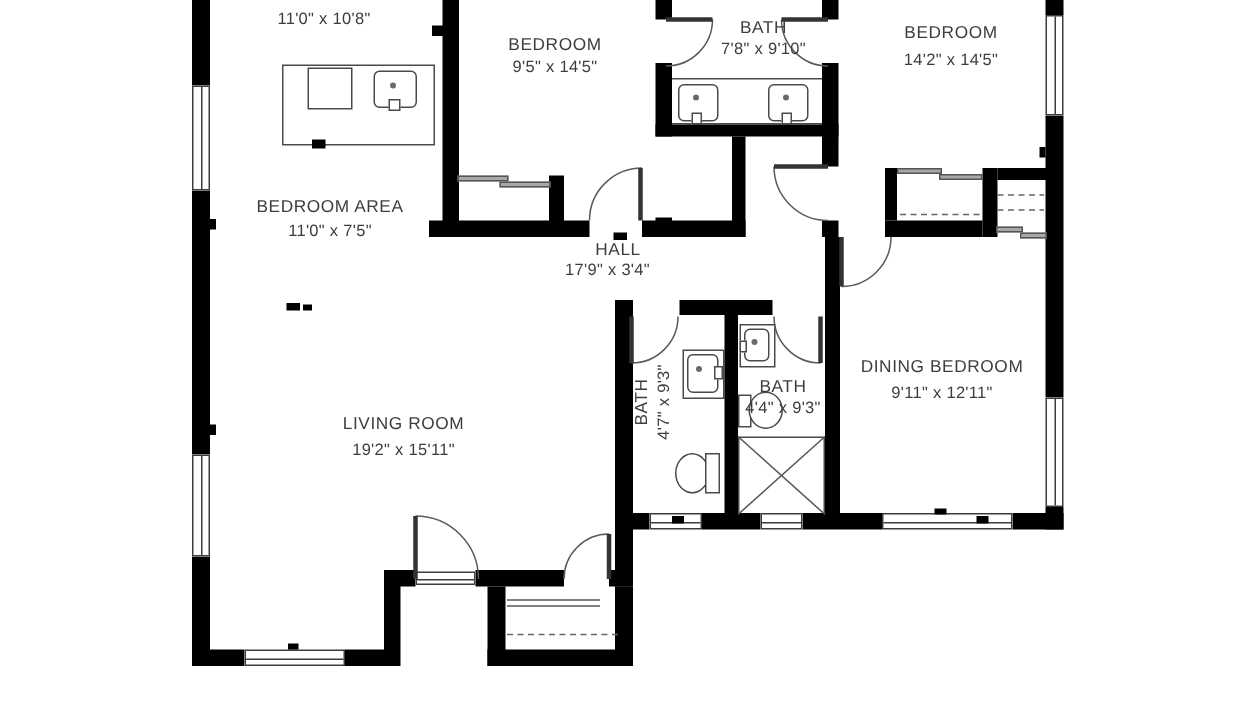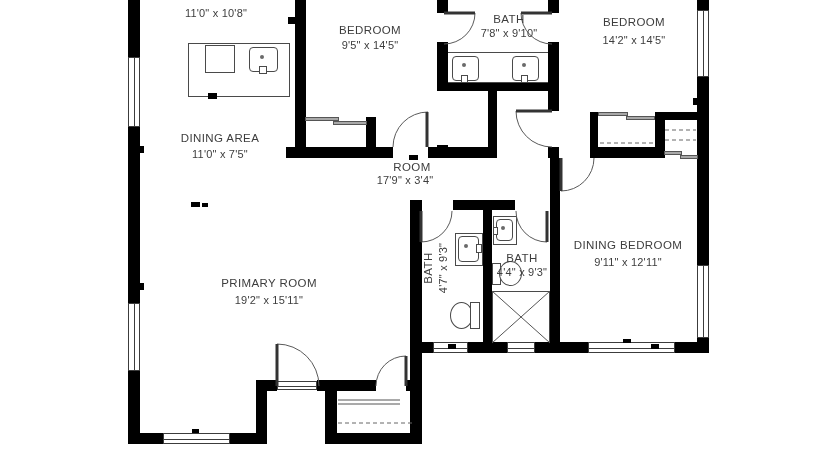--- a/index.html
+++ b/index.html
@@ -31,27 +31,27 @@
 
   <div class="label" style="left:370px;top:30px">BEDROOM</div>
   <div class="label dims" style="left:370px;top:45px">9'5" x 14'5"</div>
 
   <div class="label" style="left:509px;top:19px">BATH</div>
   <div class="label dims" style="left:509px;top:33px">7'8" x 9'10"</div>
 
   <div class="label" style="left:634px;top:22px">BEDROOM</div>
   <div class="label dims" style="left:634px;top:40px">14'2" x 14'5"</div>
 
-  <div class="label" style="left:220px;top:138px">DINING AREA</div>
+  <div class="label" style="left:220px;top:138px">BEDROOM AREA</div>
   <div class="label dims" style="left:220px;top:154px">11'0" x 7'5"</div>
 
-  <div class="label" style="left:412px;top:167px">ROOM</div>
+  <div class="label" style="left:412px;top:167px">HALL</div>
   <div class="label dims" style="left:405px;top:180px">17'9" x 3'4"</div>
 
-  <div class="label" style="left:269px;top:283px">PRIMARY ROOM</div>
+  <div class="label" style="left:269px;top:283px">LIVING ROOM</div>
   <div class="label dims" style="left:269px;top:300px">19'2" x 15'11"</div>
 
   <div class="label rot" style="left:428px;top:268px">BATH</div>
   <div class="label dims rot" style="left:443px;top:268px">4'7" x 9'3"</div>
 
   <div class="label" style="left:522px;top:258px">BATH</div>
   <div class="label dims" style="left:522px;top:272px">4'4" x 9'3"</div>
 
   <div class="label" style="left:628px;top:245px">DINING BEDROOM</div>
   <div class="label dims" style="left:628px;top:262px">9'11" x 12'11"</div>

